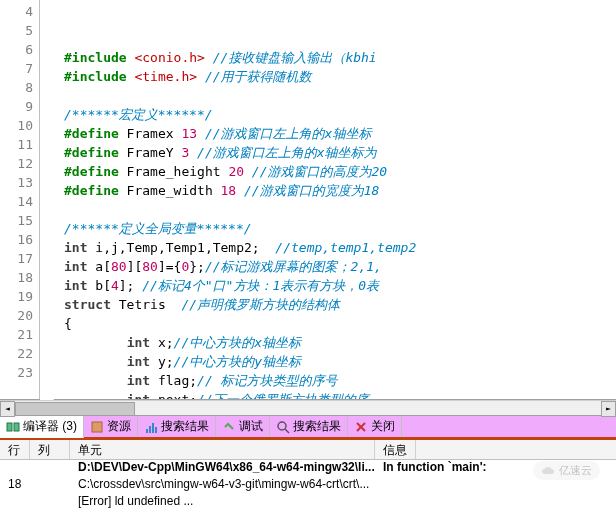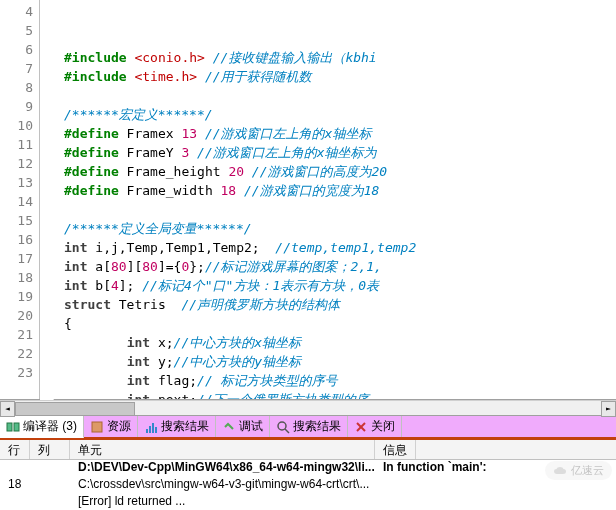--- a/index.html
+++ b/index.html
@@ -27,21 +27,21 @@
 .panel-head>div:first-child{width:30px}
 .panel-head>div:nth-child(2){width:40px}
 .panel-head>div:nth-child(3){width:305px}
 .panel-body{font-family:"Microsoft YaHei",sans-serif;font-size:12px}
 .row{display:flex;height:17px;align-items:flex-start}
 .row>div{padding:0 8px;white-space:nowrap;overflow:hidden}
 .row>div:first-child{width:30px}
 .row>div:nth-child(2){width:40px}
 .row>div:nth-child(3){width:305px}
 .row.bold{font-weight:bold}
-.watermark{position:absolute;right:4px;bottom:30px;opacity:0.5;font-size:11px;color:#888;background:#f0f0f0;border-radius:10px;padding:2px 8px;display:flex;align-items:center;gap:4px}
+.watermark{position:absolute;right:16px;bottom:30px;opacity:0.5;font-size:11px;color:#888;background:#f0f0f0;border-radius:10px;padding:2px 8px;display:flex;align-items:center;gap:4px}
 </style>
 </head>
 <body>
 
 <div class="editor">
   <div class="gutter" id="gutter">
       <div>4</div>
       <div>5</div>
       <div>6</div>
       <div>7</div>
@@ -146,21 +146,21 @@
       <div>In function `main':</div>
     </div>
     <div class="row">
       <div>18</div>
       <div></div>
       <div>C:\crossdev\src\mingw-w64-v3-git\mingw-w64-crt\crt\...</div>
     </div>
     <div class="row">
       <div></div>
       <div></div>
-      <div>[Error] ld returned ...</div>
+      <div>[Error] ld undefined ...</div>
     </div>
   </div>
 
 <div class="watermark">
   <svg width="14" height="10">
       <path d="M4 8 Q1 8 1 5 Q1 3 3.5 3 Q4 1 7 1 Q10 1 10.5 3 Q13 3 13 5.5 Q13 8 10 8 Z" fill="#bbb"></path>
     </svg>
   <span>亿速云</span>
 </div>
 

